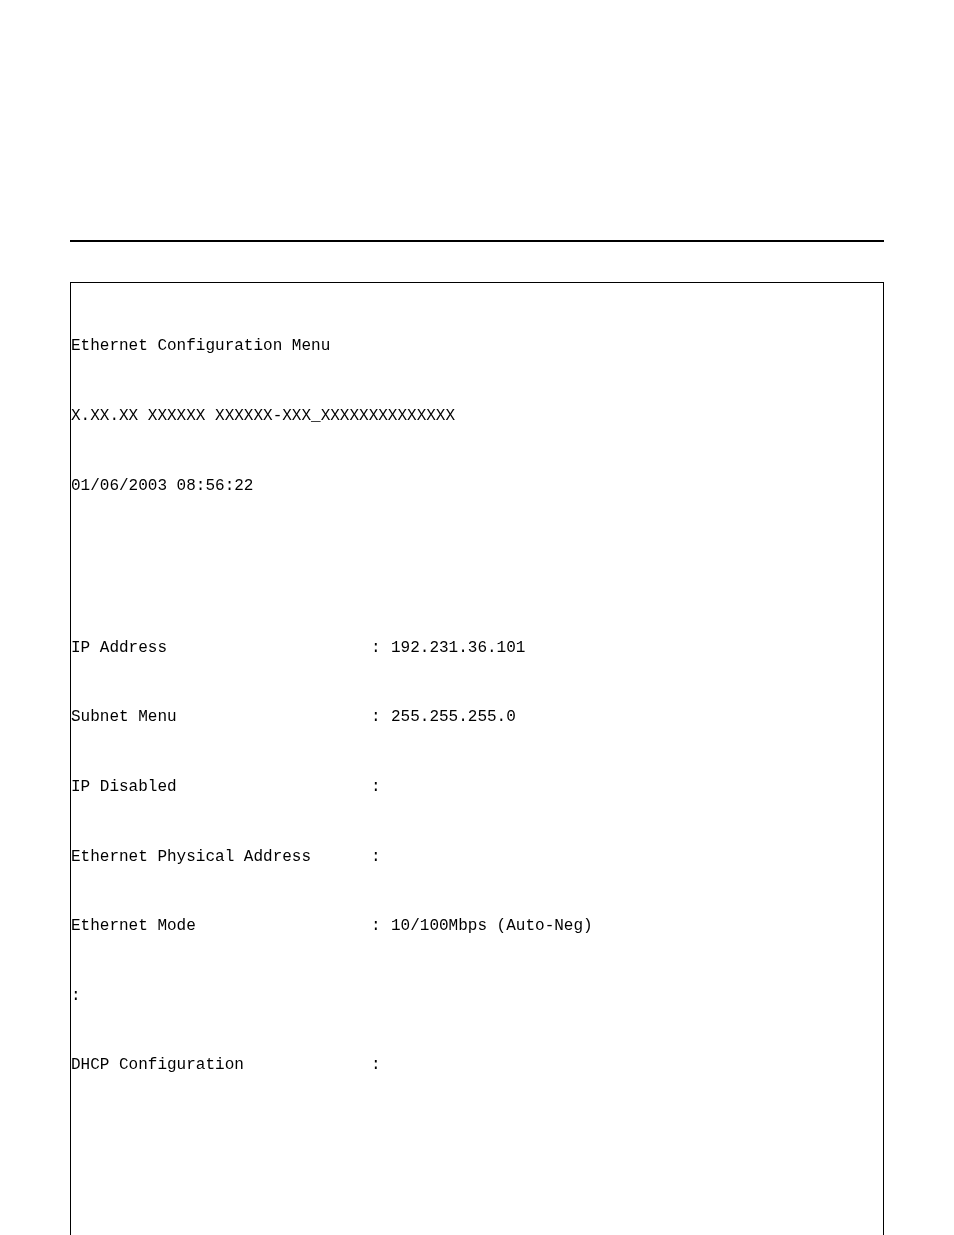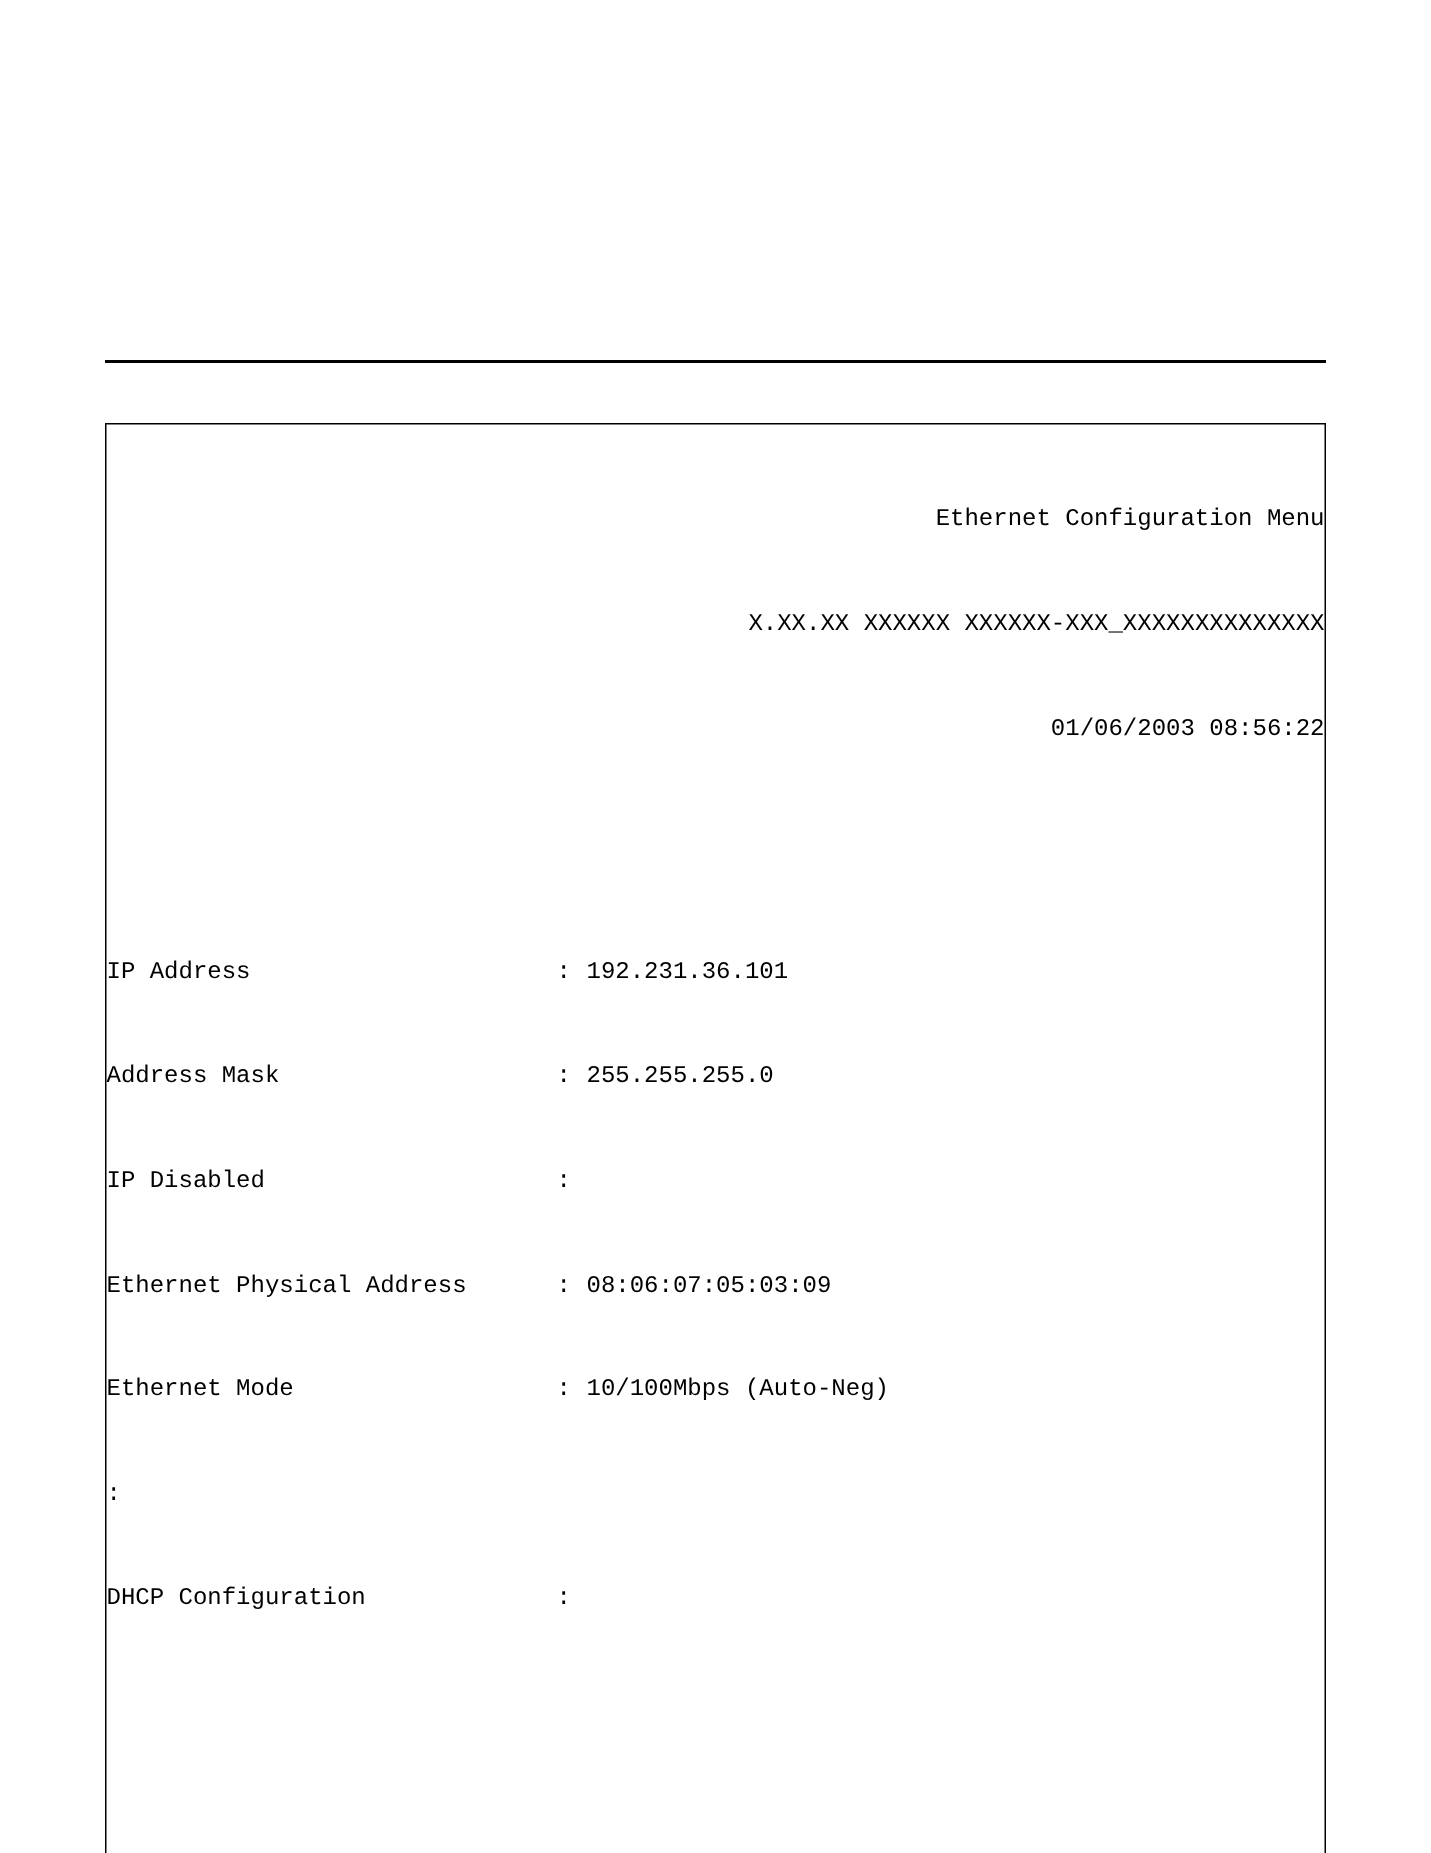--- a/index.html
+++ b/index.html
@@ -22,21 +22,21 @@
     border: 1px solid #000;
     margin: 0 0 20px 0;
     padding: 6px 0 6px 0;
     font-family: "Courier New", Courier, monospace;
     font-size: 16px;
     line-height: 1.45;
     white-space: pre;
     overflow: hidden;
   }
   .term-center {
-    text-align: right;
+    text-align: left;
   }
   .term-line {
     padding-left: 0;
   }
   .field-row {
     display: flex;
   }
   .field-label {
     width: 300px;
     padding-left: 0;
@@ -54,23 +54,23 @@
 <div class="page">
   <hr class="hr">
 
   <div class="terminal-box">
     <div class="term-center">Ethernet Configuration Menu</div>
     <div class="term-center">X.XX.XX XXXXXX XXXXXX-XXX_XXXXXXXXXXXXXX</div>
     <div class="term-center">01/06/2003 08:56:22</div>
     <div class="term-line"> </div>
 
     <div class="field-row"><span class="field-label">IP Address</span><span class="field-sep">: </span><span class="field-val">192.231.36.101</span></div>
-    <div class="field-row"><span class="field-label">Address Mask</span><span class="field-sep">: </span><span class="field-val">255.255.255.0</span></div>
+    <div class="field-row"><span class="field-label">Subnet Menu</span><span class="field-sep">: </span><span class="field-val">255.255.255.0</span></div>
     <div class="field-row"><span class="field-label">IP Disabled</span><span class="field-sep">: </span></div>
-    <div class="field-row"><span class="field-label">Ethernet Physical Address</span><span class="field-sep">: </span><span class="field-val">08:06:07:05:03:09</span></div>
+    <div class="field-row"><span class="field-label">Ethernet Physical Address</span><span class="field-sep">: </span></div>
     <div class="field-row"><span class="field-label">Ethernet Mode</span><span class="field-sep">: </span><span class="field-val">10/100Mbps (Auto-Neg)</span></div>
     <div class="field-row"><span class="field-sep">: </span><span class="field-val"></span></div>
     <div class="field-row"><span class="field-label">DHCP Configuration</span><span class="field-sep">: </span></div>
 
     <div class="term-line"> </div>
 
     
     
     
     

